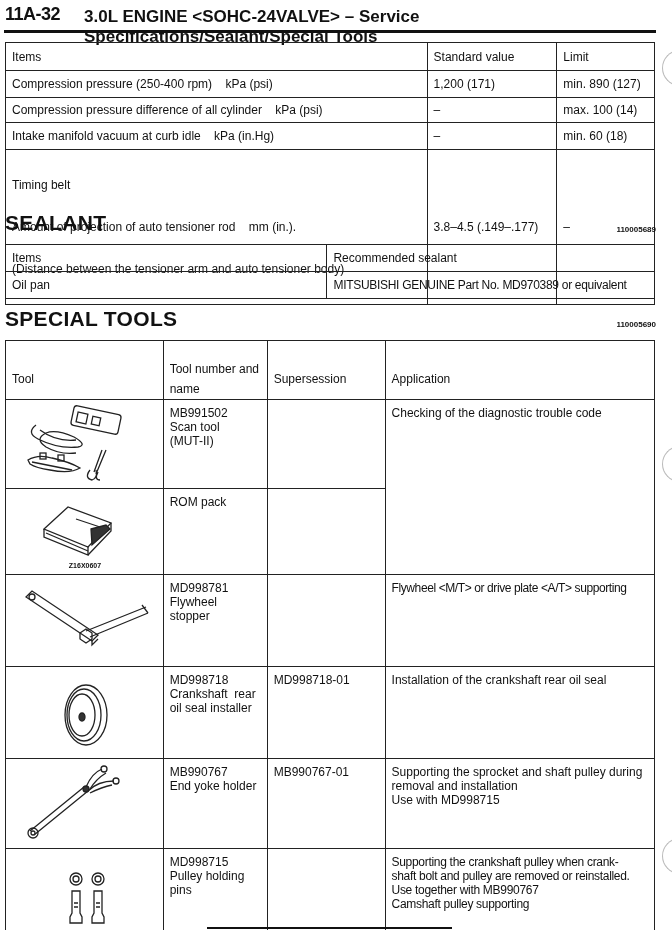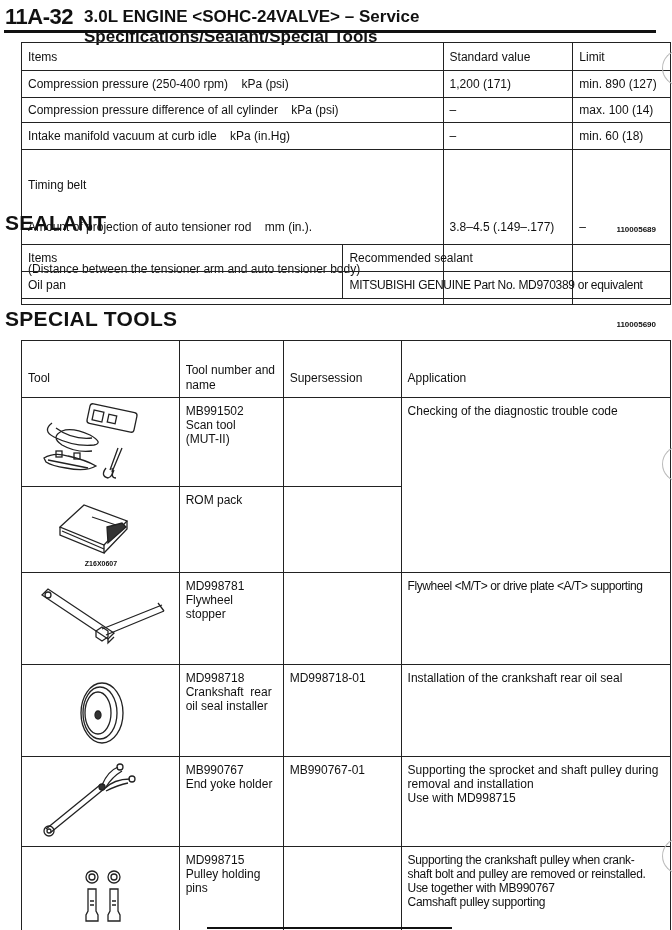--- a/index.html
+++ b/index.html
@@ -1,24 +1,24 @@
 <!DOCTYPE html>
 <html><head>
 <meta charset="utf-8">
 <style>
   html, body { margin: 0; padding: 0; background: #ffffff; }
   body { width: 672px; height: 930px; position: relative; overflow: hidden;
          font-family: "Liberation Sans", sans-serif; color: #111; }
   .header { position: absolute; left: 5px; top: 4px; width: 652px; height: 28px; }
-  .header .num { position: absolute; left: 0; top: 0; font-size: 22px; font-weight: bold; letter-spacing: -0.5px; }
+  .header .num { position: absolute; left: 0; top: 0; font-size: 18px; font-weight: bold; letter-spacing: -0.5px; }
   .header .eng { position: absolute; left: 79px; top: 3px; font-size: 17px; font-weight: bold; }
   .header .sub { font-size: 17px; font-weight: bold; }
   .header-rule { position: absolute; left: 4px; top: 30px; width: 652px; height: 3px; background: #111; }
 
-  table { border-collapse: collapse; position: absolute; margin-left: 16px; }
+  table { border-collapse: collapse; position: absolute; }
   td, th { border: 1px solid #222; font-weight: normal; text-align: left; vertical-align: top;
            font-size: 12px; line-height: 14px; padding: 0 6px; }
 
   .spec { left: 5px; top: 42px; width: 650px; border: 1.5px solid #111; }
   .spec td { vertical-align: middle; }
 
   .sec-title { position: absolute; left: 5px; font-size: 21px; font-weight: bold; letter-spacing: 0.3px; }
   .sec-code { position: absolute; right: 16px; font-size: 8px; font-weight: bold; }
 
   .seal { left: 5px; top: 244px; width: 650px; border: 1.5px solid #111; }
@@ -110,21 +110,21 @@
 <table class="tools">
   <colgroup>
       <col style="width:158px">
       <col style="width:104px">
       <col style="width:118px">
       <col style="width:270px">
     </colgroup>
   <tbody>
       <tr class="hd">
     <td>Tool</td>
-    <td style="line-height:15px">Tool number and name</td>
+    <td style="line-height:20px">Tool number and name</td>
     <td>Supersession</td>
     <td>Application</td>
   </tr>
 
   <tr style="height:89px">
     <td class="img">
       <svg width="158" height="89" viewBox="0 0 158 89">
         <g fill="none" stroke="#222" stroke-width="1.3">
           <rect x="66" y="10" width="48" height="20" rx="3" transform="rotate(12 90 20)"></rect>
           <rect x="71" y="13" width="10" height="10" transform="rotate(12 76 18)"></rect>

